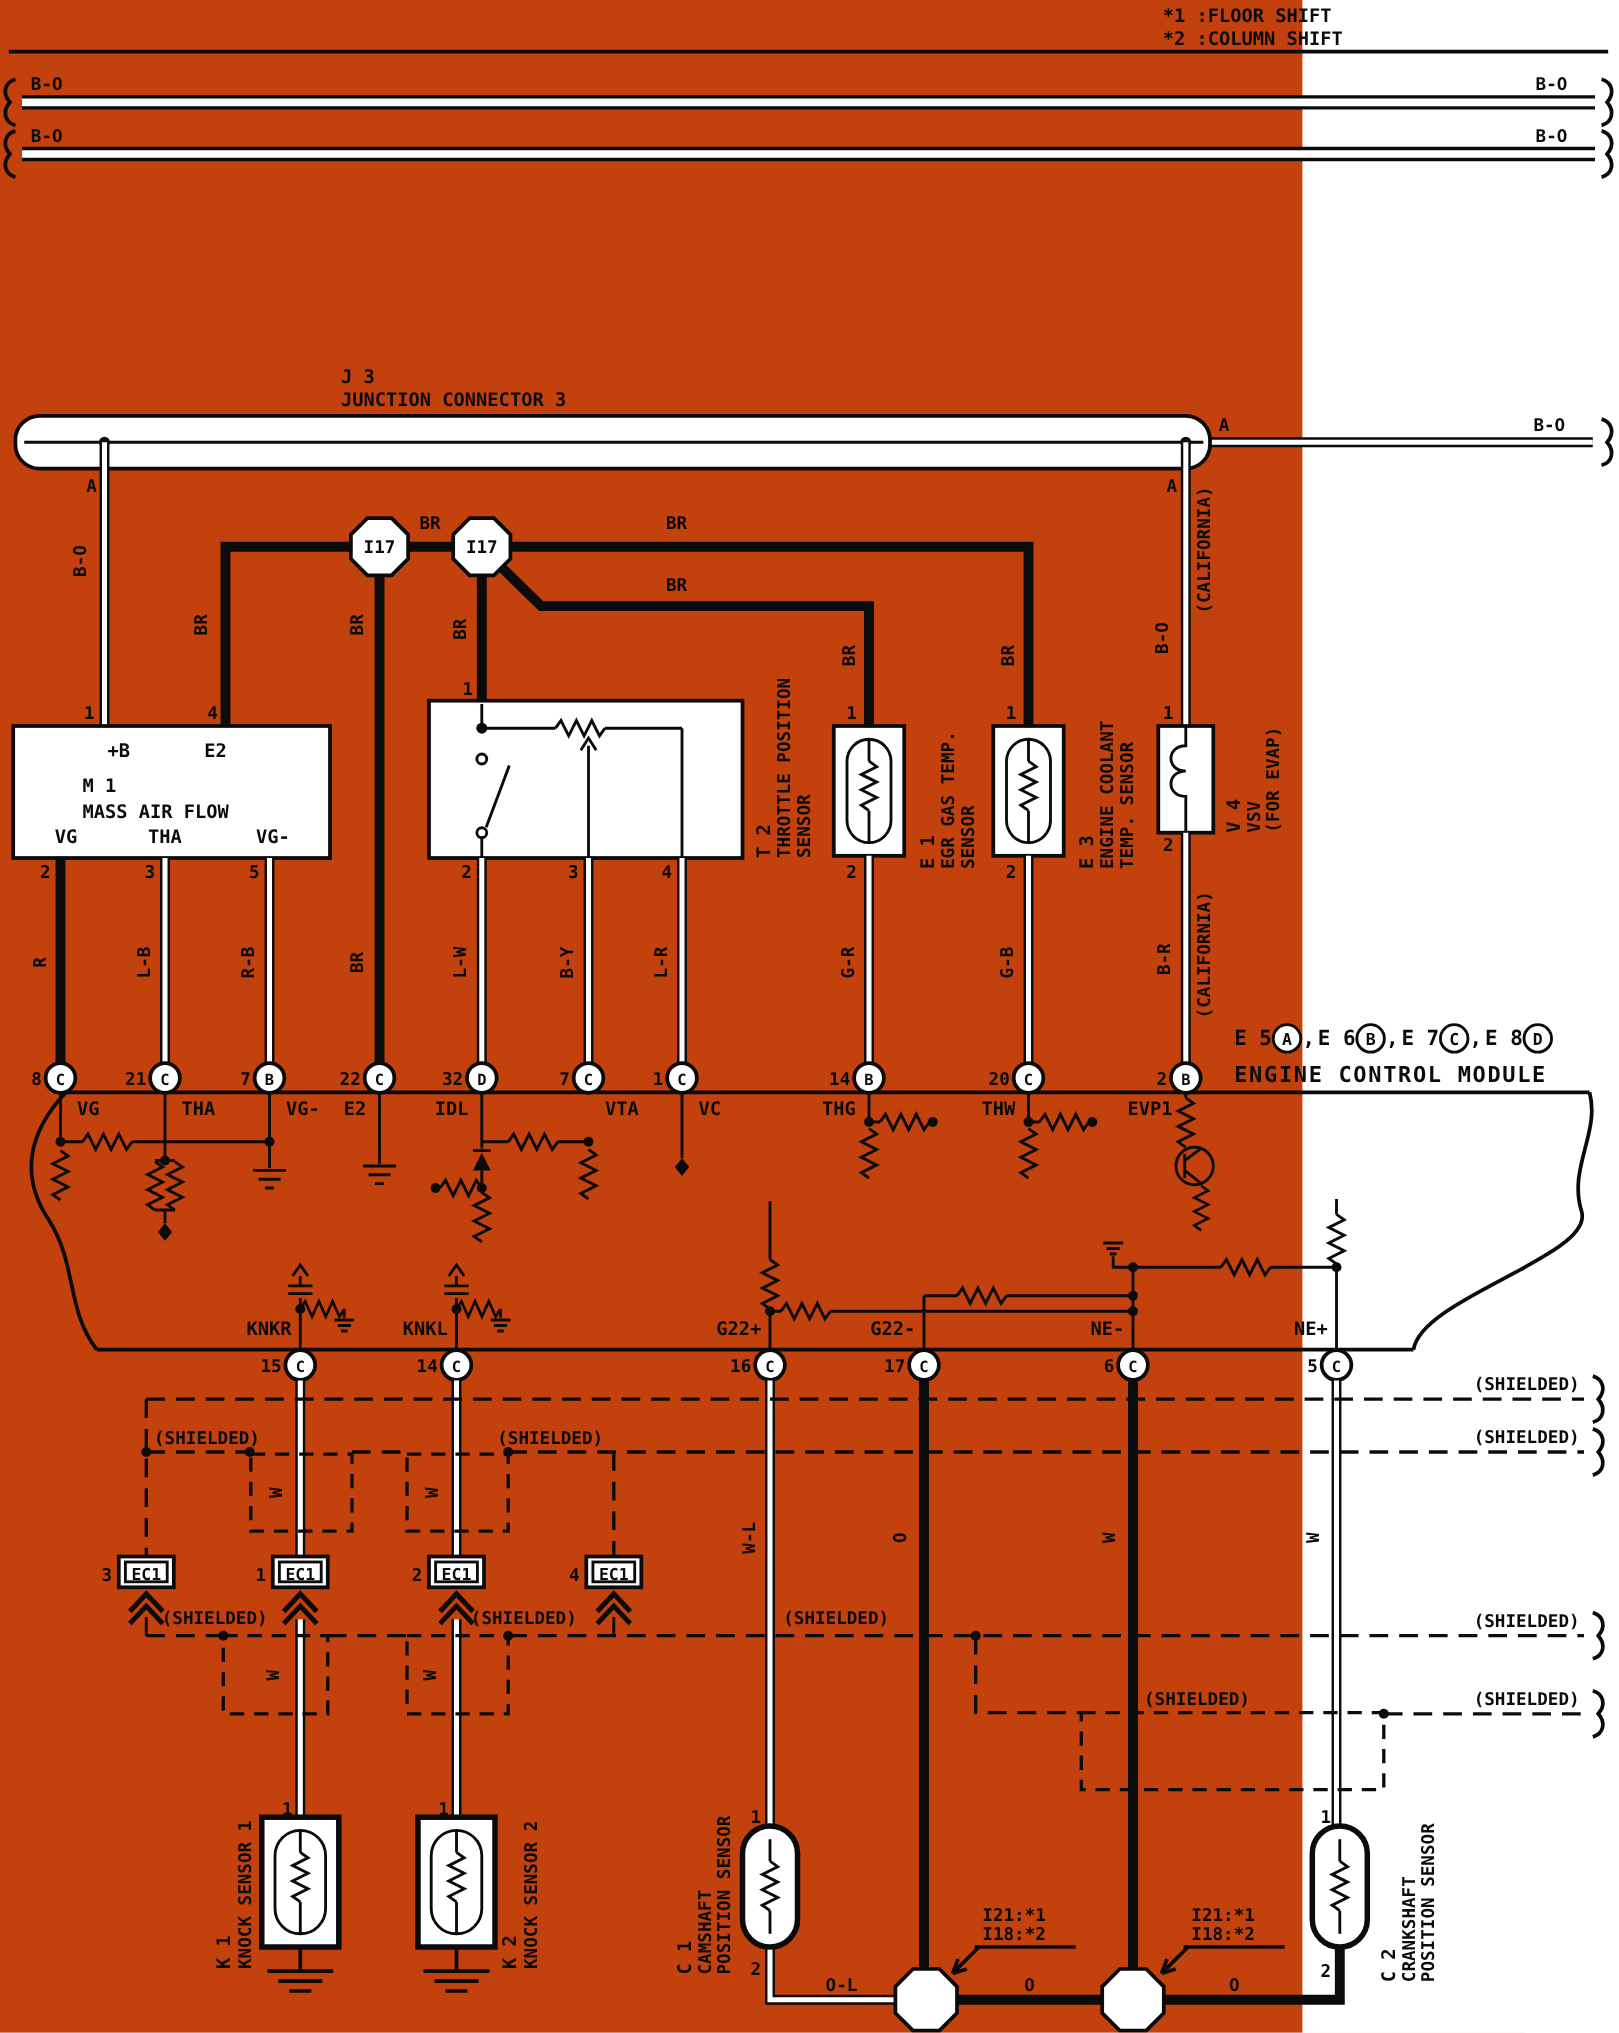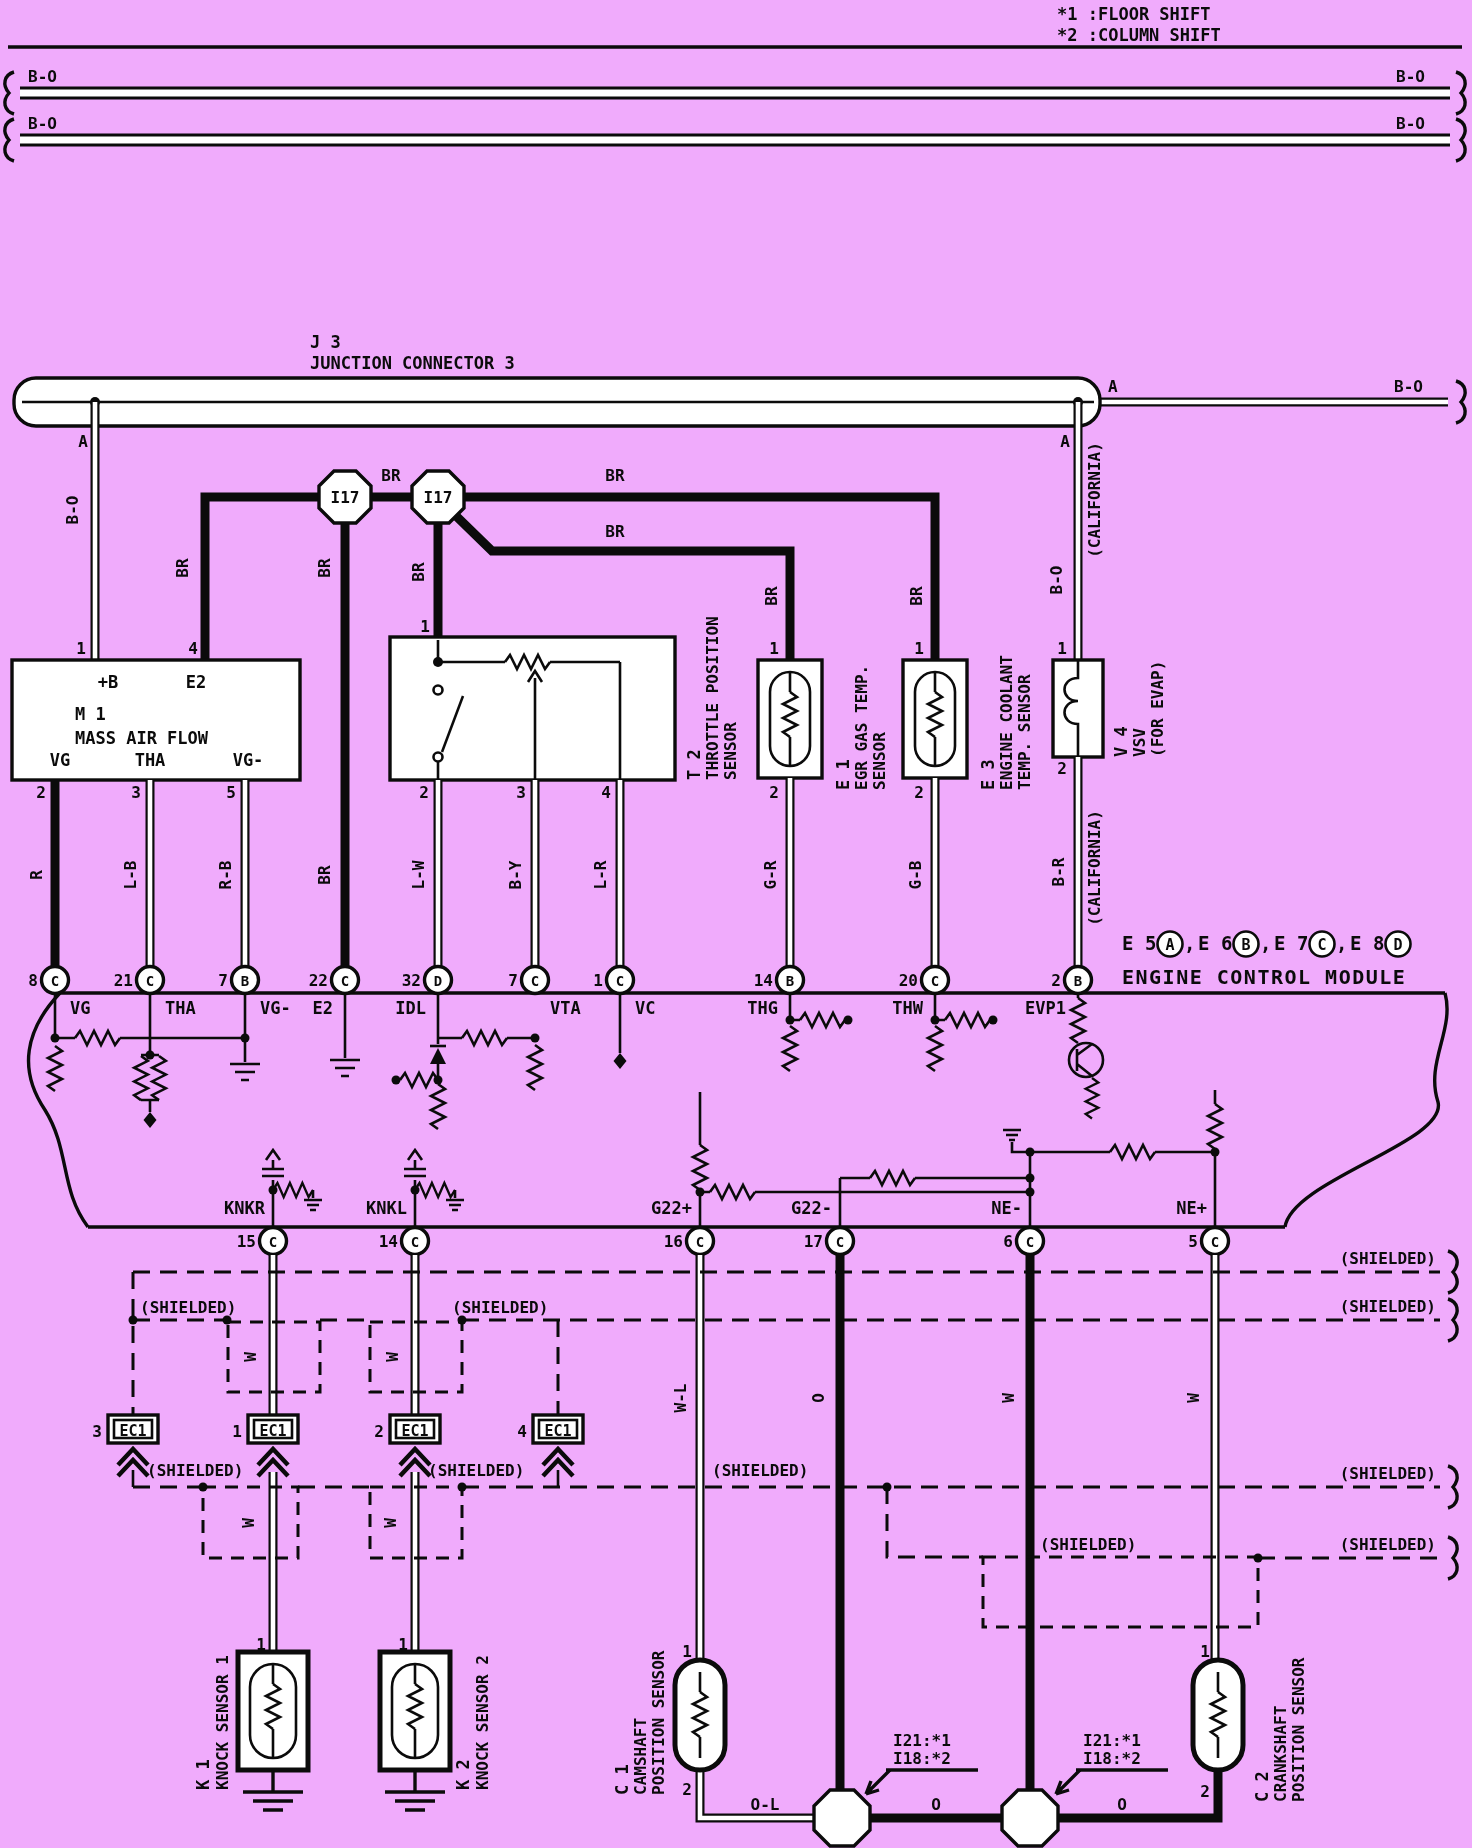--- a/index.html
+++ b/index.html
@@ -1,16 +1,16 @@
 <!DOCTYPE html>
 <html><head>
 <meta charset="utf-8">
 <style>
   html,body{margin:0;padding:0;background:#fff;}
-  .page{width:1472px;height:1848px;background:#f0abfc;position:relative;}
+  .page{width:1184px;height:1848px;background:#c2410c;position:relative;}
   svg{display:block;}
   text{font-family:"DejaVu Sans Mono",monospace;font-weight:bold;fill:#0b0b0b;}
   .s14{font-size:14px}.s15{font-size:15px}.s16{font-size:16px}.s17{font-size:17px}
   .s19{font-size:19px}.s20{font-size:20px;letter-spacing:1.5px}
   .ln{stroke:#0b0b0b;stroke-width:3.4;fill:none}
   .ln2{stroke:#0b0b0b;stroke-width:2.6;fill:none}
   .ln5{stroke:#0b0b0b;stroke-width:5;fill:none}
   .tk{stroke:#0b0b0b;stroke-width:9;fill:none}
   .sb{stroke:#0b0b0b;stroke-width:9;fill:none}
   .sw{stroke:#fff;stroke-width:4.6;fill:none}

